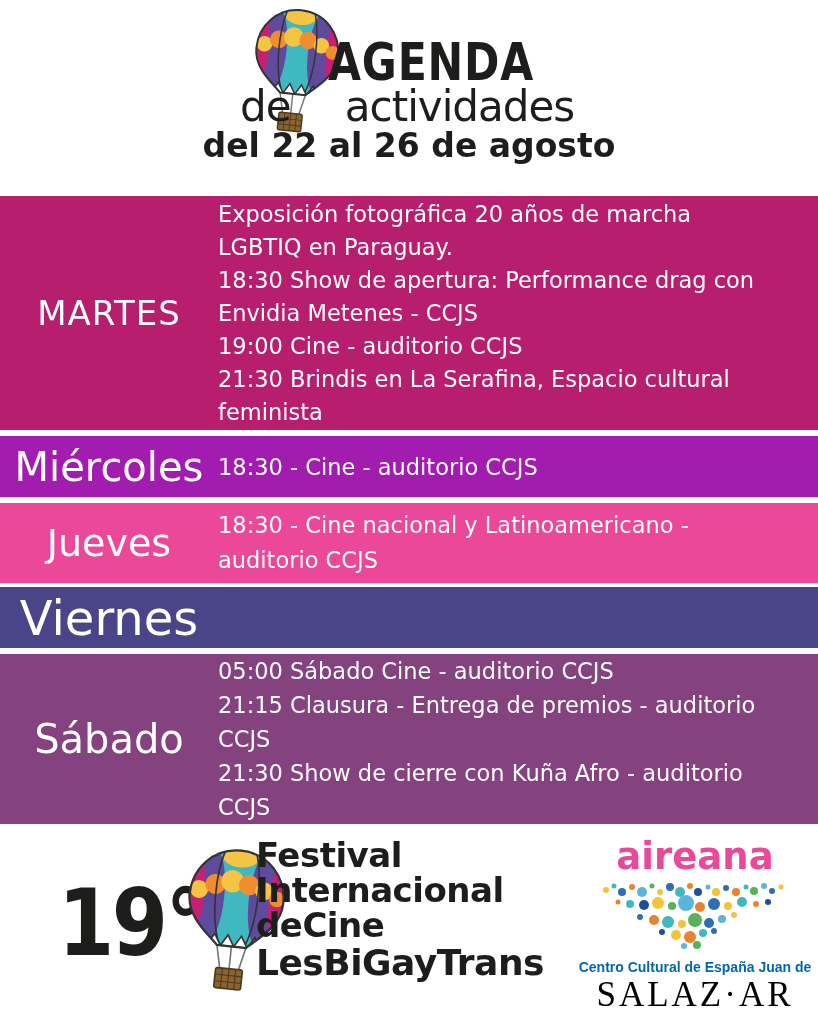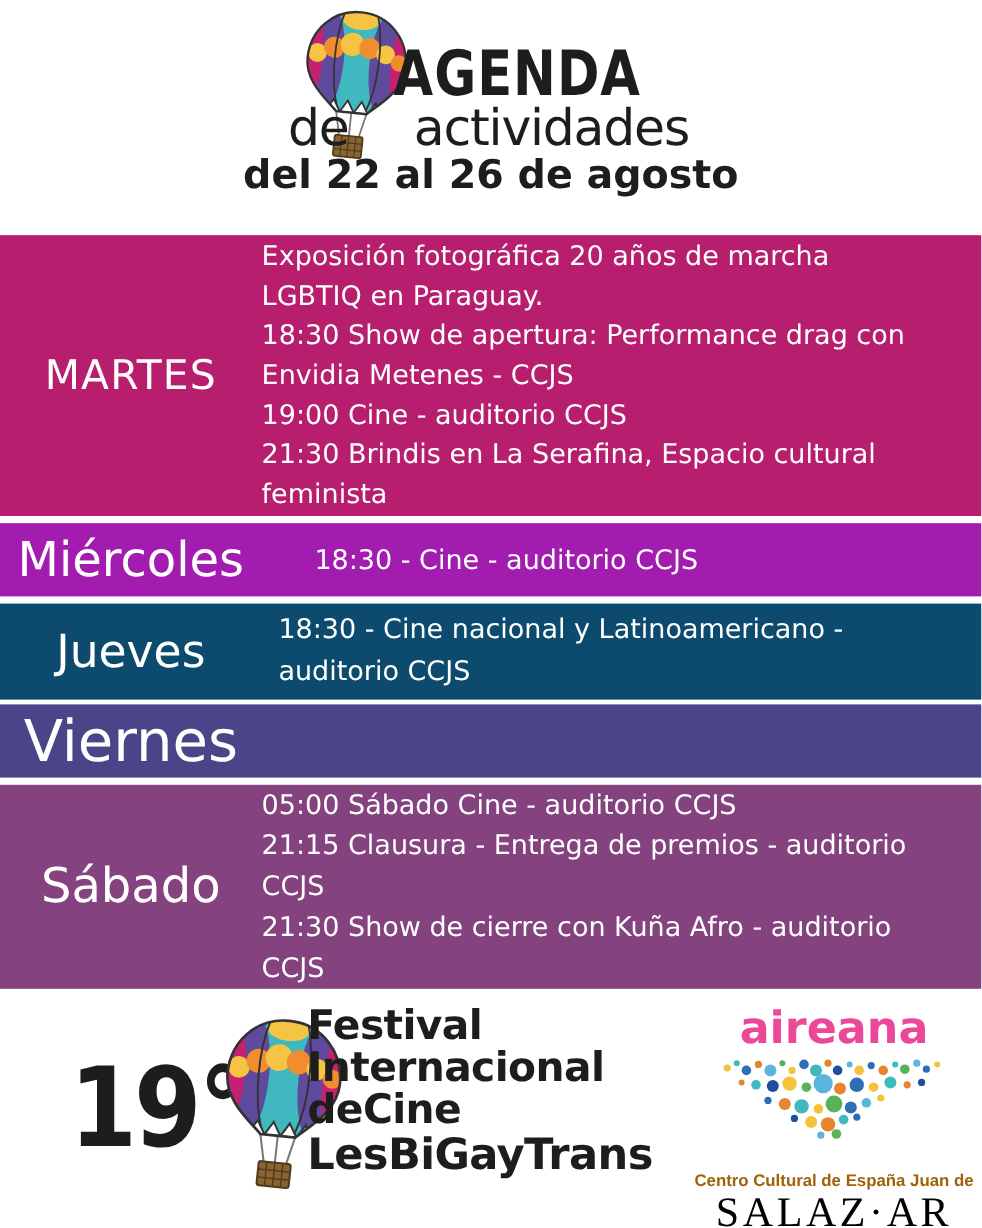--- a/index.html
+++ b/index.html
@@ -18,21 +18,21 @@
 
   
   .band{position:absolute;left:0;width:818px;display:flex;color:#fff;}
   .day-label{width:218px;display:flex;align-items:center;justify-content:center;font-weight:400;}
   .day-events{flex:1;display:flex;flex-direction:column;justify-content:center;padding-right:10px;}
   .event-line{white-space:nowrap;font-size:22.5px;line-height:33px;}
   .band-martes{top:196px;height:234px;}
   .band-martes .day-label{font-size:34px;letter-spacing:1px;}
   .band-miercoles{top:436px;height:61px;}
   .band-miercoles .day-label{font-size:40px;}
-  .band-miercoles .event-line{line-height:34px;margin-left:44px;}
+  .band-miercoles .event-line{line-height:34px;}
   .band-jueves{top:503px;height:80px;}
   .band-jueves .day-label{font-size:38px;}
   .band-jueves .event-line{line-height:35px;}
   .band-viernes{top:587px;height:61px;}
   .band-viernes .day-label{font-size:48px;}
   .band-viernes .event-line{line-height:29px;}
   .band-sabado{top:654px;height:170px;}
   .band-sabado .day-label{font-size:40px;}
   .band-sabado .event-line{line-height:34px;}
 
@@ -44,21 +44,21 @@
   .fw-line{font-size:34px;}
   .fw-med{font-weight:600;letter-spacing:-.5px;}
   .fw-heavy{font-weight:900;letter-spacing:-.5px;}
   .fw-line.last{font-size:36px;line-height:40px;}
   .sponsors{position:absolute;left:575px;top:838px;width:240px;text-align:center;}
   .aireana-name{font-size:37px;font-weight:600;letter-spacing:0;line-height:38px;}
   .aireana-tagline{font-size:11.5px;font-weight:400;line-height:14px;}
   .aireana-tagline b{font-weight:700;}
   .dots{margin-top:4px;}
   .dots svg{display:block;margin:0 auto;}
-  .ccejs-caption{margin-top:20px;font-size:14px;font-weight:600;color:#a16207;
+  .ccejs-caption{margin-top:4px;font-size:14px;font-weight:600;color:#0369a1;
     font-family:"Liberation Sans",sans-serif;}
   .salazar-wordmark{font-family:"Liberation Serif",serif;font-size:35px;font-weight:500;
     letter-spacing:3px;color:#000;margin-top:0px;}
 </style>
 </head>
 <body>
 
 <svg width="0" height="0" style="position:absolute">
   <defs>
     <clipPath id="envclip">
@@ -115,21 +115,21 @@
     </div>
   </section>
 
   <section class="band band-miercoles" style="background-color: #a21caf;">
     <div class="day-label">Miércoles</div>
     <div class="day-events">
       <div class="event-line">18:30 - Cine - auditorio CCJS</div>
     </div>
   </section>
 
-  <section class="band band-jueves" style="background-color: #0c4a6e; gap: 14px;">
+  <section class="band band-jueves" style="background-color: #ec4899;">
     <div class="day-label">Jueves</div>
     <div class="day-events">
       <div class="event-line">18:30 - Cine nacional y Latinoamericano -</div>
       <div class="event-line">auditorio CCJS</div>
     </div>
   </section>
 
   <section class="band band-viernes" style="background-color: rgb(74, 68, 137);">
     <div class="day-label">Viernes</div>
   </section>

